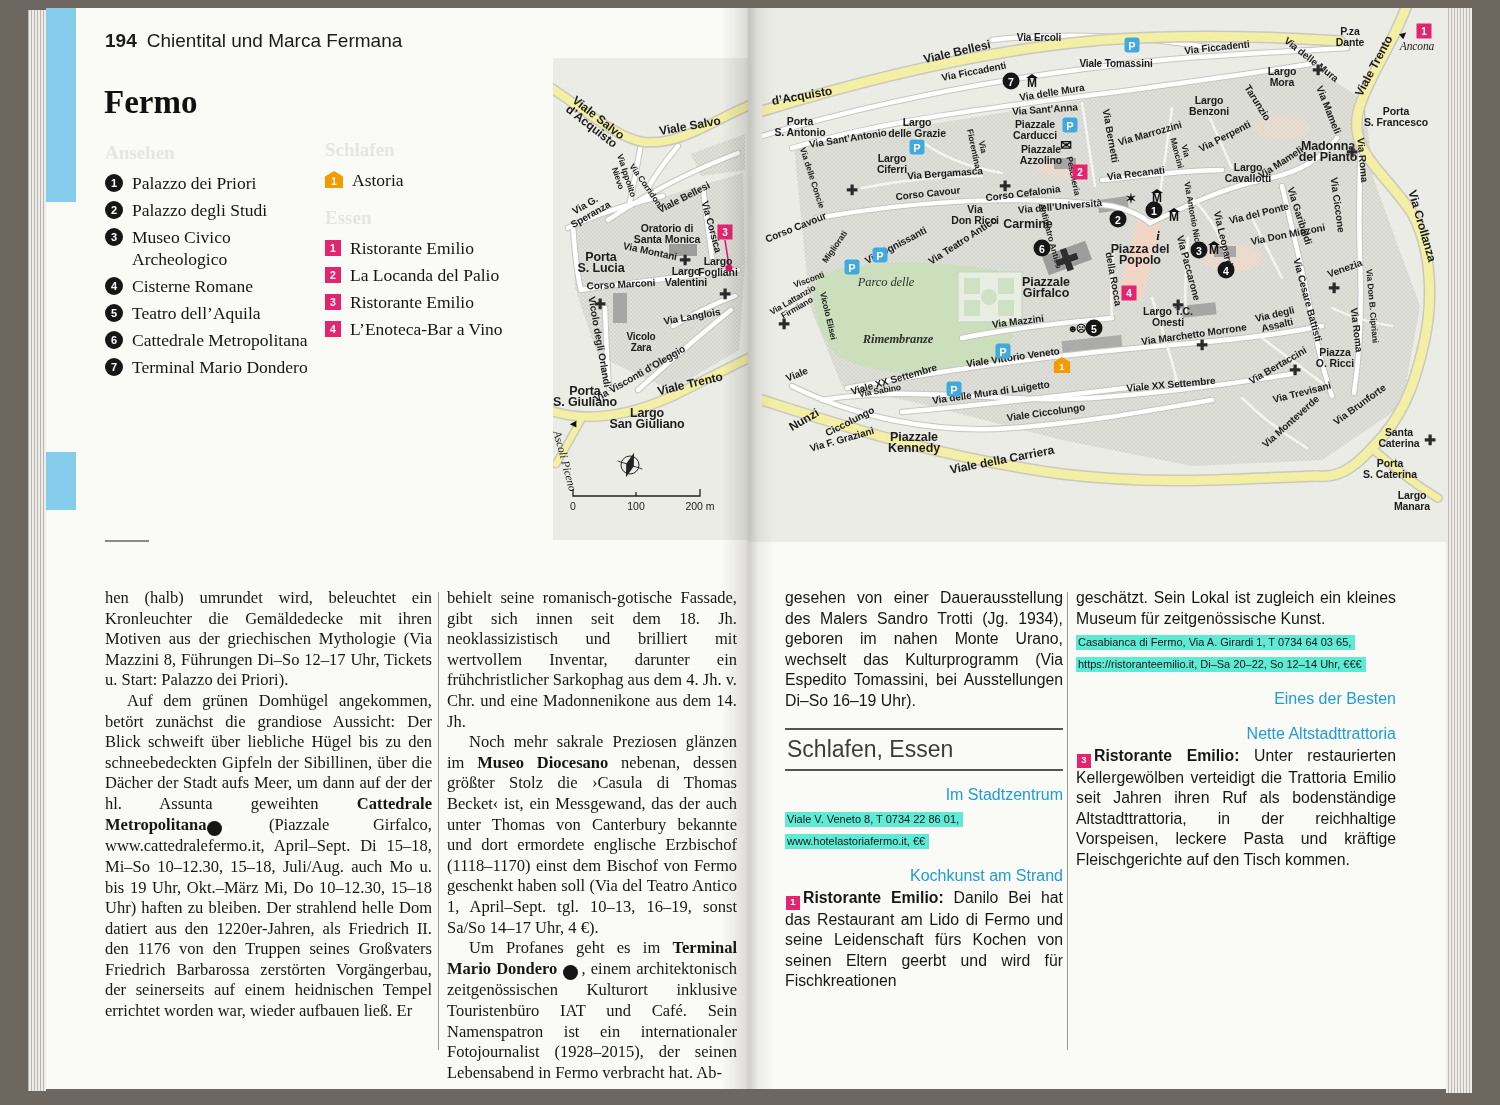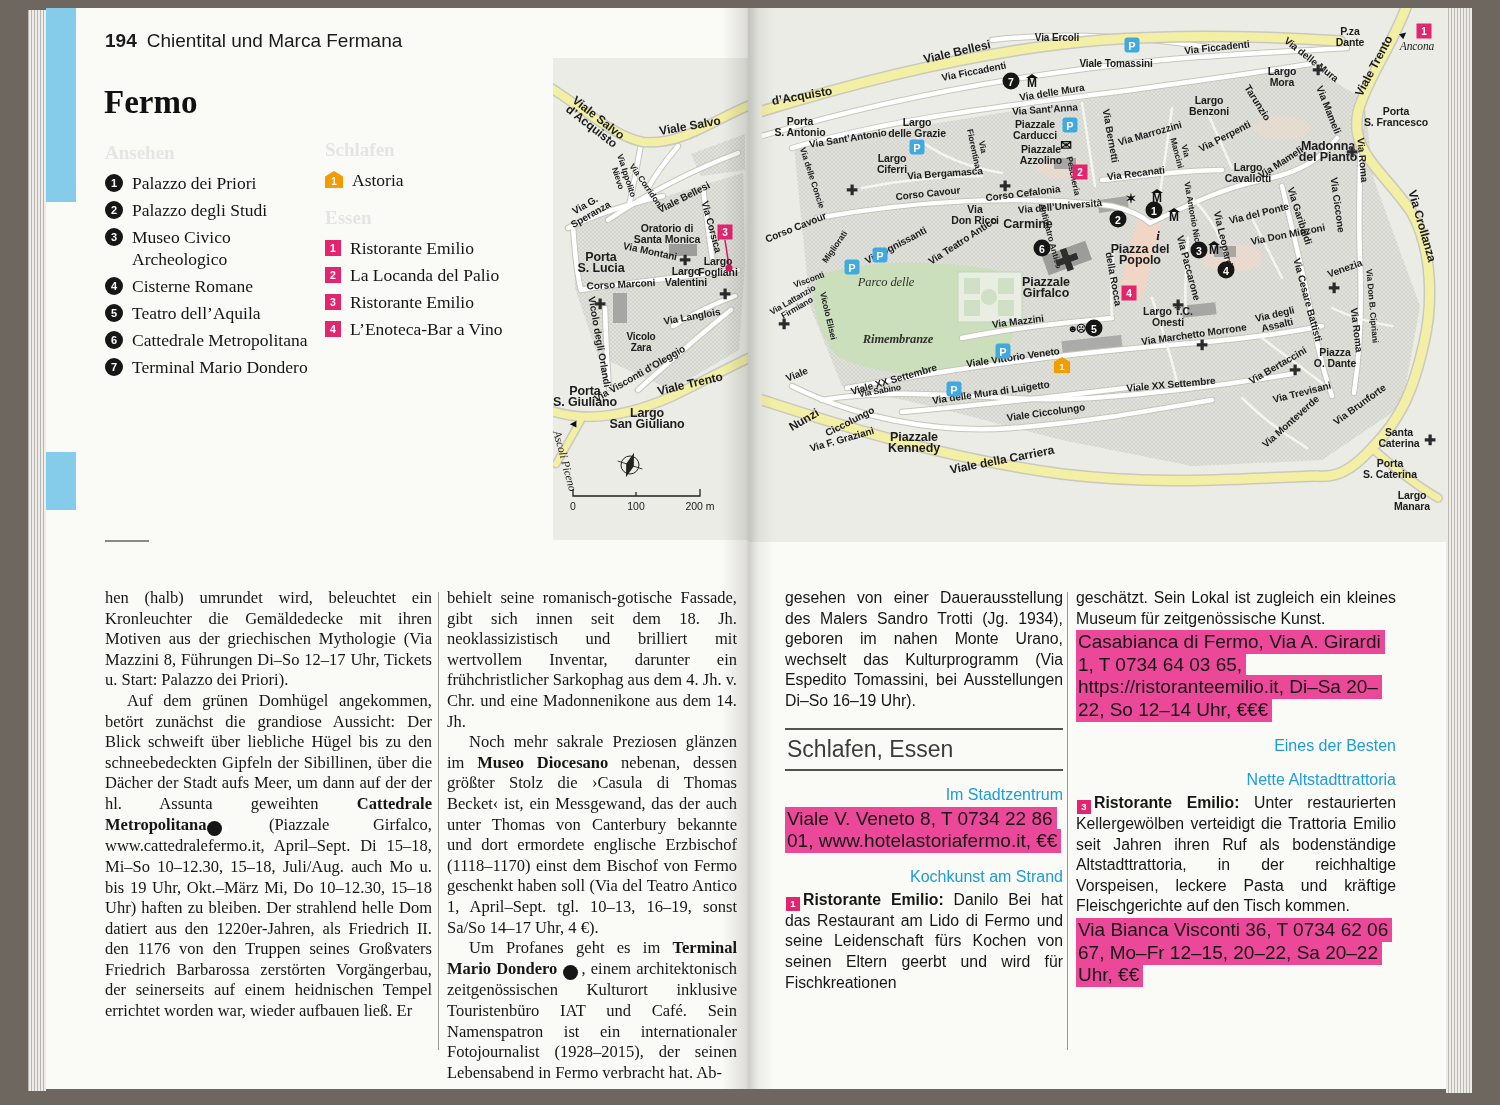--- a/index.html
+++ b/index.html
@@ -85,21 +85,21 @@
   .col4{left:1076px;width:320px;}
   .divider{position:absolute;top:592px;height:458px;width:1px;background:#9a9a96;}
   .div1{left:438px;} .div2{left:1067px;}
   .para{margin:0;}
   .para.indent{text-indent:22px;}
   .h2rule{font-family:"Liberation Sans",sans-serif;font-weight:normal;font-size:23px;color:#3c3c3c;
       border-top:2px solid #55534f;border-bottom:2px solid #55534f;padding:9px 2px 10px 2px;
       margin:16px 0 14px 0;text-align:left;}
   .h3{color:#1E9CD7;font-weight:normal;font-size:16px;margin:14px 0 2px 0;text-align:right;}
   .addrwrap{margin:2px 0 6px 0;text-align:left;}
-  .addr{background:#ec4899;font-size:19px;line-height:21px;padding:1px 4px 2px 2px;
+  .addr{background:#5eead4;font-size:11px;line-height:21px;padding:1px 4px 2px 2px;
       -webkit-box-decoration-break:clone;box-decoration-break:clone;}
   .im{display:inline-flex;align-items:center;justify-content:center;vertical-align:-2px;
       font-family:"Liberation Sans",sans-serif;font-weight:bold;margin:0 3px 0 1px;}
   .im-sight{width:15px;height:15px;border-radius:50%;background:#161616;color:#fff;font-size:9.5px;}
   .im-eat{width:14px;height:14px;background:#E2256E;color:#fff;font-size:9.5px;}
   .im-sleep{width:15px;height:14px;background:#F49B00;color:#fff;font-size:8.5px;
       clip-path:polygon(50% 0,100% 32%,100% 100%,0 100%,0 32%);align-items:flex-end;}
   .ename{font-weight:bold;}
 </style>
 </head>
@@ -371,21 +371,21 @@
       <path d="M-6,390 C80,418 180,450 300,466 C400,478 480,470 555,468" stroke="#F3EFA4" stroke-width="9"></path>
     </g>
   </svg>
   <div class="overlay" style="position:absolute;left:0;top:0;width:686px;height:534px;">
         <span class="ml road" style="left: 195px; top: 44px; --r: -13deg;">Viale Bellesi</span>
         <span class="ml road" style="left: 40px; top: 88px; --r: -10deg;">d’Acquisto</span>
         <span class="ml road" style="left: 612px; top: 58px; --r: -62deg;">Viale Trento</span>
         <span class="ml road" style="left: 660px; top: 218px; --r: 74deg;">Via Crollanza</span>
         <span class="ml road" style="left: 240px; top: 452px; --r: -11deg;">Viale della Carriera</span>
         <span class="ml road" style="left: 42px; top: 412px; --r: -30deg;">Nunzi</span>
-        <span class="ml st" style="left: 295px; top: 30px;">Via Ercoli</span>
+        <span class="ml st" style="left: 277px; top: 30px;">Via Ercoli</span>
         <span class="ml st" style="left: 212px; top: 64px; --r: -11deg;">Via Ficcadenti</span>
         <span class="ml st" style="left: 455px; top: 40px; --r: -6deg;">Via Ficcadenti</span>
         <span class="ml st" style="left: 354px; top: 56px; text-align: center;">Viale Tomassini</span>
         <span class="ml st" style="left: 290px; top: 85px; --r: -9deg;">Via delle Mura</span>
         <span class="ml st" style="left: 283px; top: 102px; --r: -4deg;">Via Sant’Anna</span>
         <span class="ml st" style="left: 549px; top: 52px; --r: 38deg;">Via delle Mura</span>
         <span class="ml st" style="left: 566px; top: 102px; --r: 68deg;">Via Mameli</span>
         <span class="ml st" style="left: 519px; top: 155px; --r: -33deg;">Via Mameli</span>
         <span class="ml st" style="left: 600px; top: 152px; --r: 85deg;">Via Roma</span>
         <span class="ml st" style="left: 594px; top: 322px; --r: 83deg;">Via Roma</span>
@@ -466,21 +466,21 @@
 Firmiano</span>
         <span class="ml st sm" style="left: 66px; top: 308px; --r: 77deg;">Vicolo Elisei</span>
         <span class="ml st sm" style="left: 47px; top: 272px; --r: -20deg;">Visconti</span>
         <span class="ml pl" style="left: 406px; top: 308px;">Largo T.C.
 Onesti</span>
         <span class="ml st" style="left: 432px; top: 327px; --r: -8deg;">Via Marchetto Morrone</span>
         <span class="ml st" style="left: 514px; top: 312px; --r: -13deg;">Via degli
 Assalti</span>
         <span class="ml st" style="left: 516px; top: 358px; --r: -30deg;">Via Bertaccini</span>
         <span class="ml pl" style="left: 573px; top: 349px;">Piazza
-O. Dante</span>
+O. Ricci</span>
         <span class="ml st" style="left: 409px; top: 377px; --r: -5deg;">Viale XX Settembre</span>
         <span class="ml st" style="left: 540px; top: 385px; --r: -14deg;">Via Trevisani</span>
         <span class="ml st" style="left: 529px; top: 414px; --r: -42deg;">Via Monteverde</span>
         <span class="ml st" style="left: 598px; top: 397px; --r: -36deg;">Via Brunforte</span>
         <span class="ml pl" style="left: 637px; top: 429px;">Santa
 Caterina</span>
         <span class="ml pl" style="left: 628px; top: 460px;">Porta
 S. Caterina</span>
         <span class="ml pl" style="left: 650px; top: 492px;">Largo
 Manara</span>
@@ -550,14 +550,13 @@
     <div class="h3">Kochkunst am Strand</div>
     <p class="para"><span class="im im-eat">1</span><span class="ename">Ristorante Emilio: </span><span>Danilo Bei hat das Restaurant am Lido di Fermo und seine Leidenschaft fürs Kochen von seinen Eltern geerbt und wird für Fischkreationen</span></p>
   </div>
 <div class="divider div2"></div>
 <div class="col col-sans col4">
     <p class="para"><span>geschätzt. Sein Lokal ist zugleich ein kleines Museum für zeitgenössische Kunst.</span></p>
     <div class="addrwrap"><span class="addr">Casabianca di Fermo, Via A. Girardi 1, T 0734 64 03 65, https://ristoranteemilio.it, Di–Sa 20–22, So 12–14 Uhr, €€€</span></div>
     <div class="h3">Eines der Besten</div>
     <div class="h3">Nette Altstadttrattoria</div>
     <p class="para"><span class="im im-eat">3</span><span class="ename">Ristorante Emilio: </span><span>Unter restaurierten Kellergewölben verteidigt die Trattoria Emilio seit Jahren ihren Ruf als bodenständige Altstadttrattoria, in der reichhaltige Vorspeisen, leckere Pasta und kräftige Fleischgerichte auf den Tisch kommen.</span></p>
-    <div class="addrwrap"><span class="addr">Via Bianca Visconti 36, T 0734 62 06 67, Mo–Fr 12–15, 20–22, Sa 20–22 Uhr, €€</span></div>
   </div>
 
 </body></html>

